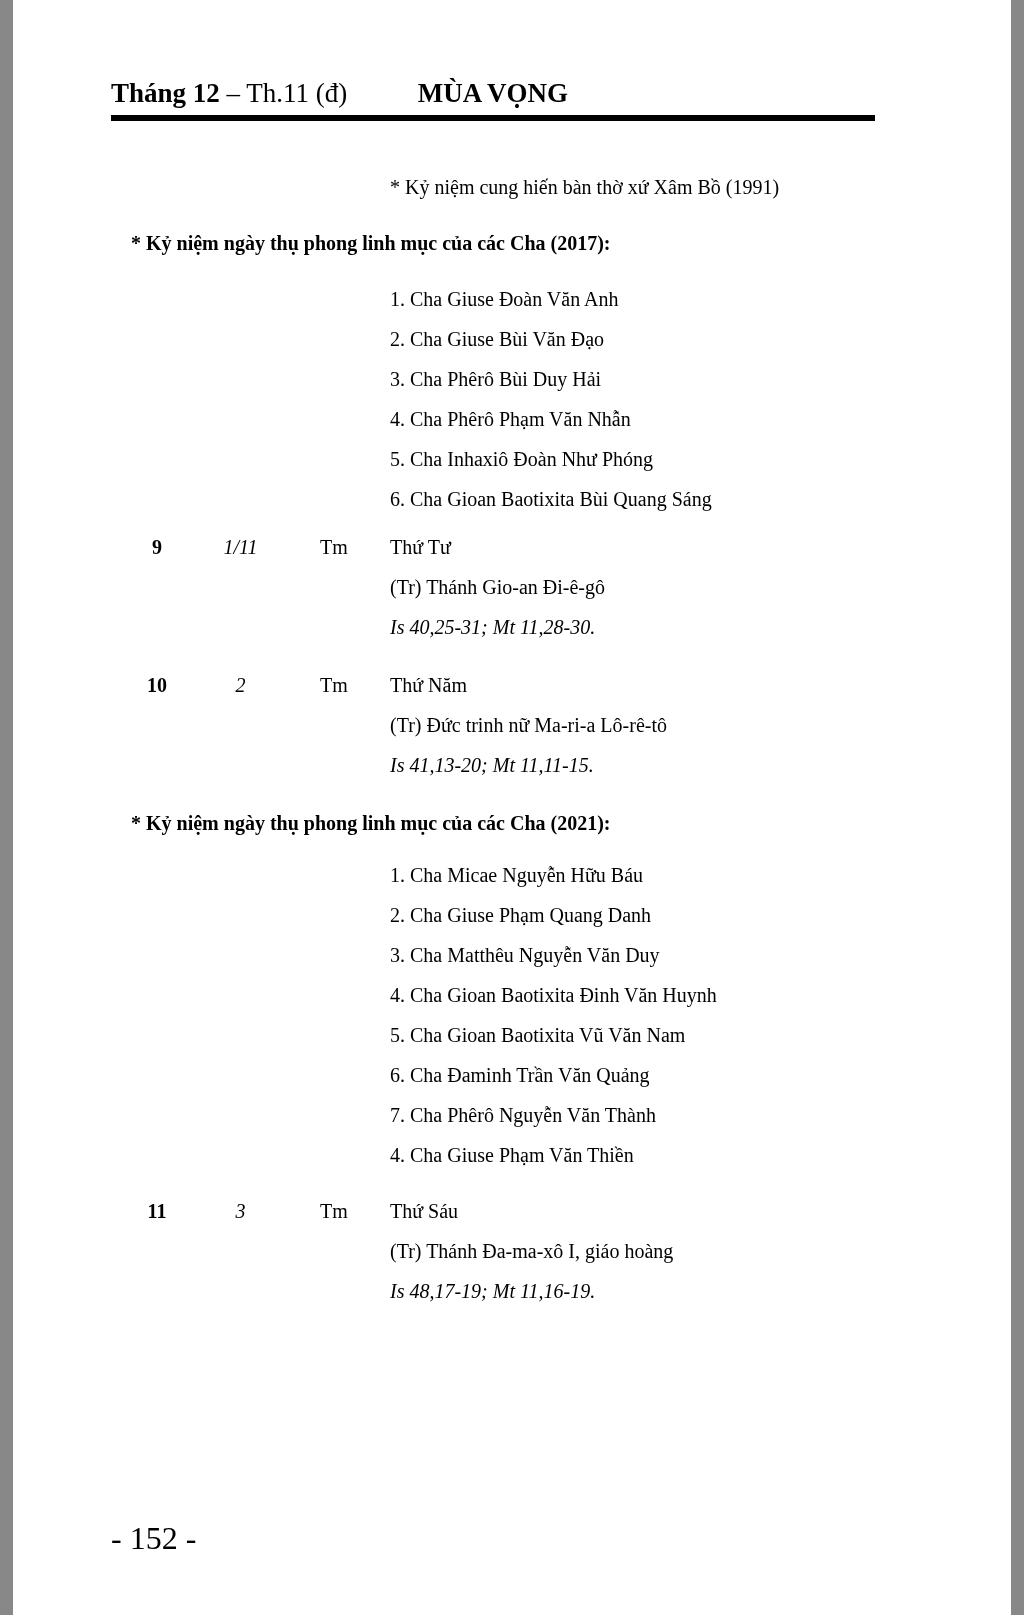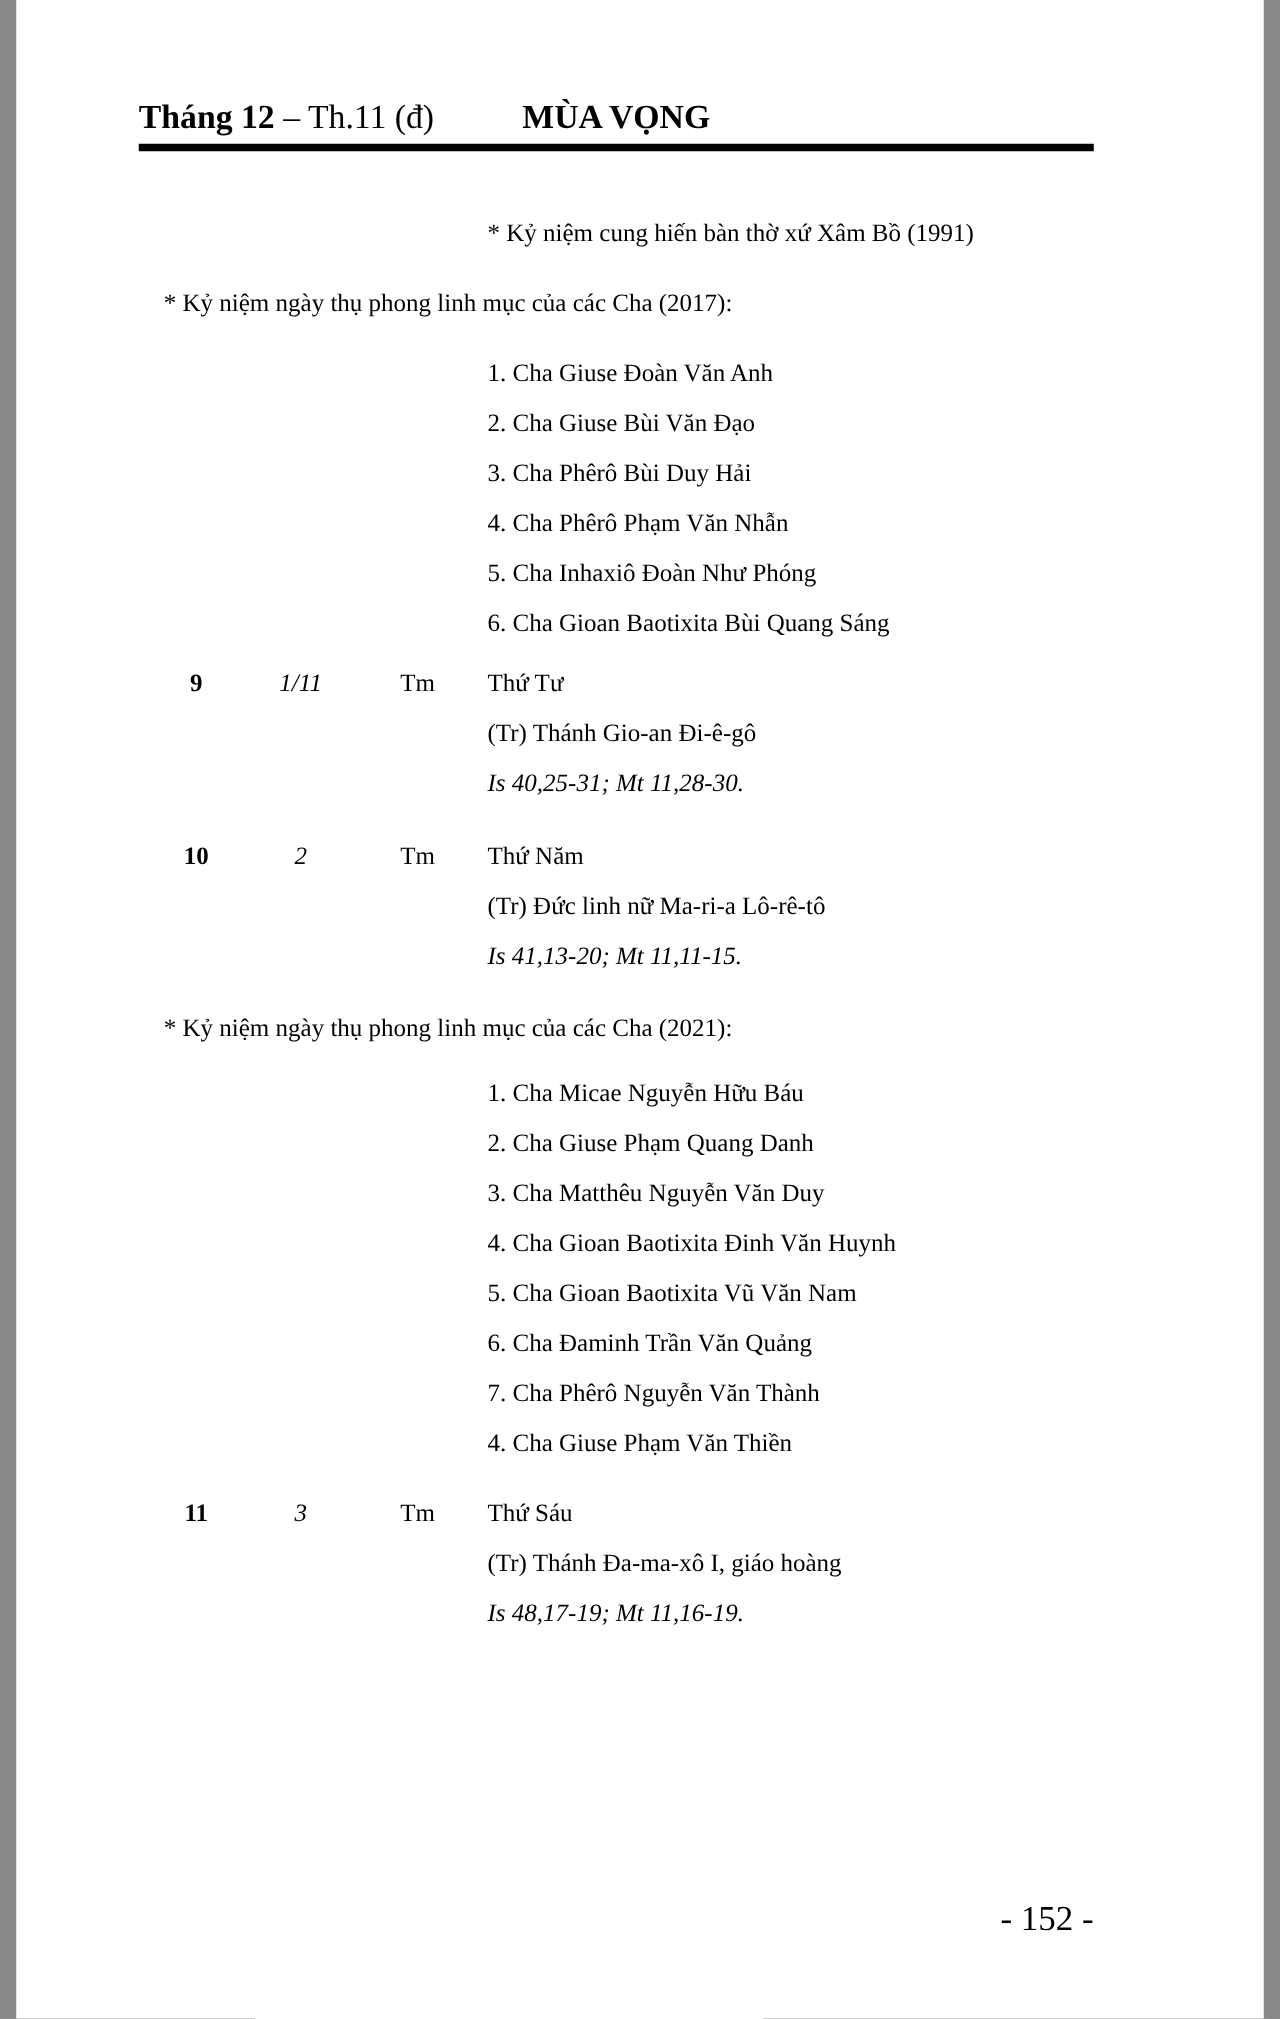--- a/index.html
+++ b/index.html
@@ -23,37 +23,37 @@
   .header-title { font-size:27px; font-weight:bold; white-space:nowrap; }
   .rule { height:6px; background:#000; margin:6px 136px 0 98px; }
 
   .main {
     margin:46px 136px 0 98px;
     font-size:20px;
     line-height:40px;
   }
   .indent { margin-left:279px; }
   .note { text-align:justify; text-align-last:left; }
-  .note.bold { font-weight:normal;margin-left:20px; }
+  .note.bold { font-weight:bold;margin-left:20px; }
   .mt-sm { margin-top:8px; }
   .mt-md { margin-top:12px; }
   .mt-lg { margin-top:16px; }
   .mt-xl { margin-top:18px; }
 
   .entry { display:grid; grid-template-columns:92px 75px 112px 1fr; }
   .cell-day { font-weight:bold; text-align:center; }
   .cell-lunar { font-style:italic; text-align:center; }
   .cell-color { text-align:center; }
   .readings { font-style:italic; }
 
   .footer {
     position:absolute;
     top:1520px; left:98px; right:136px;
-    text-align:right;
-    font-size:28px;
+    text-align:left;
+    font-size:32px;
   }
 </style>
 </head>
 <body>
 
 <div class="page">
 
   <div class="header">
     <div class="header-left">
       <span class="bold">Tháng 12</span><span> – Th.11 (đ)</span>
@@ -89,21 +89,21 @@
         <div class="readings">Is 40,25-31; Mt 11,28-30.</div>
       </div>
     </div>
 
     <div class="entry mt-xl">
       <div class="cell-day">10</div>
       <div class="cell-lunar">2</div>
       <div class="cell-color">Tm</div>
       <div>
         <div>Thứ Năm</div>
-        <div>(Tr) Đức linh nữ Ma-ri-a Lô-rê-tô</div>
+        <div>(Tr) Đức trinh nữ Ma-ri-a Lô-rê-tô</div>
         <div class="readings">Is 41,13-20; Mt 11,11-15.</div>
       </div>
     </div>
 
     <div class="indent note bold mt-xl">* Kỷ niệm ngày thụ phong linh mục của các Cha (2021):</div>
 
     <div class="indent mt-md">
       <div>1. Cha Micae Nguyễn Hữu Báu</div>
       <div>2. Cha Giuse Phạm Quang Danh</div>
       <div>3. Cha Matthêu Nguyễn Văn Duy</div>

